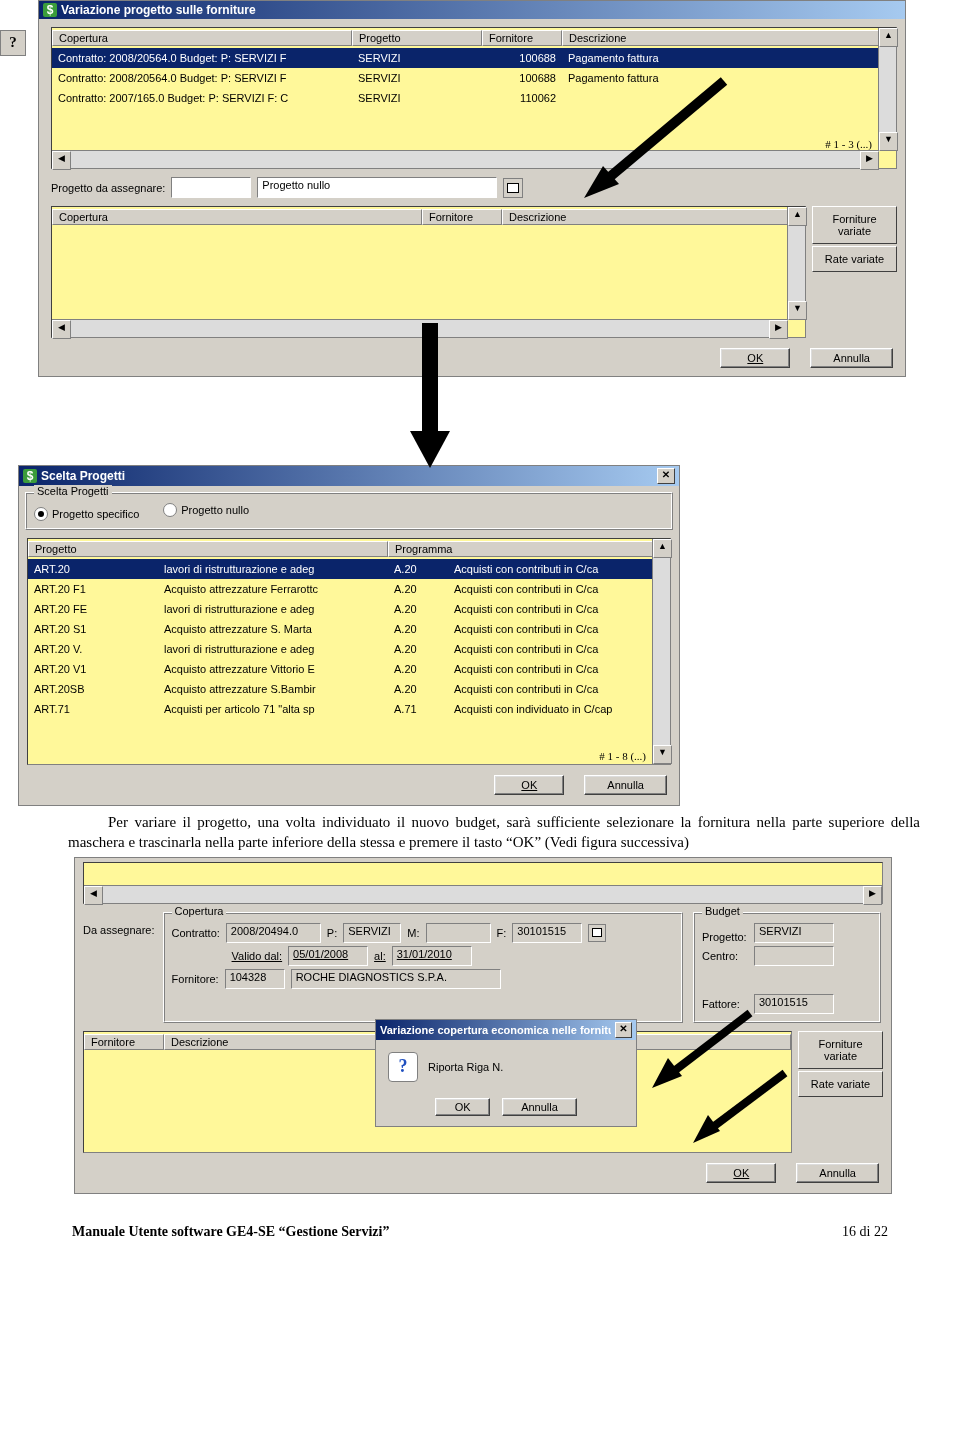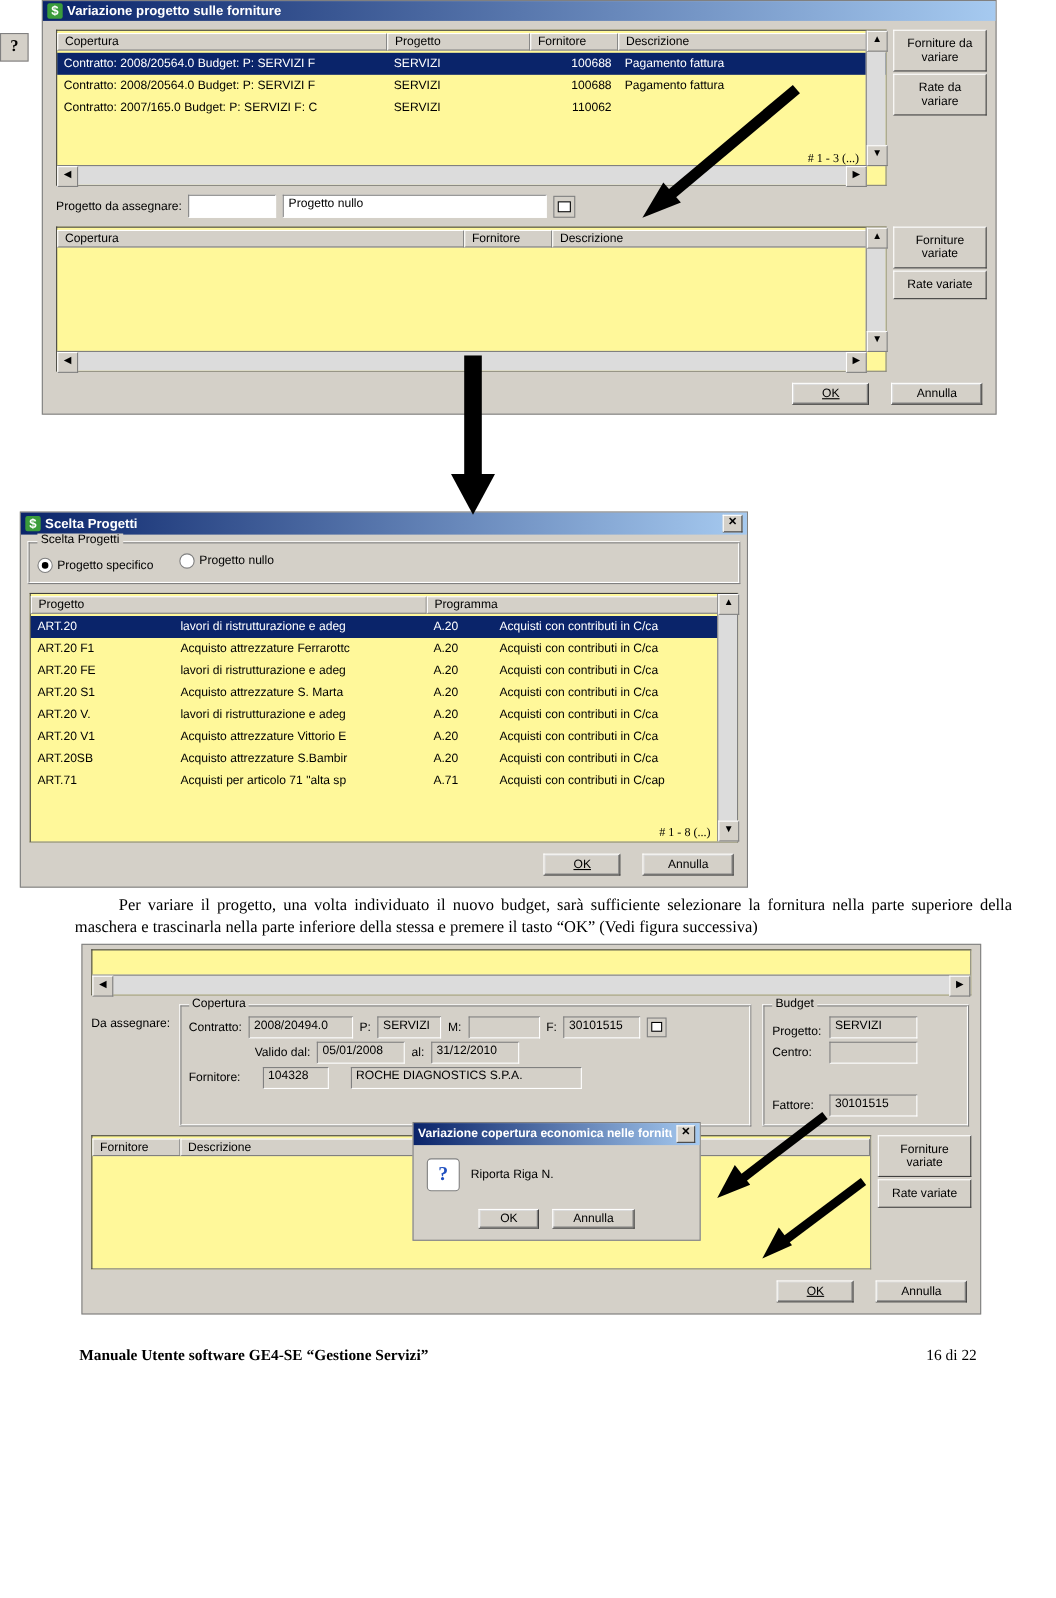--- a/index.html
+++ b/index.html
@@ -188,24 +188,20 @@
           <div class="sb-btn">▲</div>
           <div style="flex:1"></div>
           <div class="sb-btn">▼</div>
         </div>
       <div class="scrollbar-h">
           <div class="sb-btn">◀</div>
           <div style="flex:1"></div>
           <div class="sb-btn">▶</div>
         </div>
     </div>
-    <div style="width:85px;">
-      <div class="side-btn">Forniture da variare</div>
-      <div class="side-btn">Rate da variare</div>
-    </div>
   </div>
   <div style="display:flex; align-items:center; gap:6px; padding: 6px 12px;" class="sans">
     <span>Progetto da assegnare:</span>
     <div class="inset" style="width:70px"></div>
     <div class="inset" style="width:230px">Progetto nullo</div>
     <div style="width:18px;height:18px;border:1px solid #808080;background:#d4d0c8;display:flex;align-items:center;justify-content:center;">
       <div style="width:10px;height:8px;border:1px solid #000;background:#fff;"></div>
     </div>
   </div>
   <div style="display:flex; padding: 2px 8px 6px 12px; gap:6px;">
@@ -311,21 +307,21 @@
           <div class="row">
             <div class="cell" style="width:130px">ART.20SB</div>
             <div class="cell" style="width:230px">Acquisto attrezzature S.Bambir</div>
             <div class="cell" style="width:60px">A.20</div>
             <div class="cell" style="flex:1">Acquisti con contributi in C/ca</div>
           </div>
           <div class="row">
             <div class="cell" style="width:130px">ART.71</div>
             <div class="cell" style="width:230px">Acquisti per articolo 71 "alta sp</div>
             <div class="cell" style="width:60px">A.71</div>
-            <div class="cell" style="flex:1">Acquisti con contributi in C/cap</div>
+            <div class="cell" style="flex:1">Acquisti con individuato in C/cap</div>
           </div>
         </div>
       <div style="position:absolute;bottom:2px;right:24px;font-family:Tahoma;font-size:11px;"># 1 - 8  (...)</div>
       <div class="scrollbar-v" style="bottom:0">
           <div class="sb-btn">▲</div>
           <div style="flex:1"></div>
           <div class="sb-btn">▼</div>
         </div>
     </div>
   </div>
@@ -362,27 +358,27 @@
         <span class="lbl">P:</span>
         <span class="tiny-readonly" style="width:48px">SERVIZI</span>
         <span class="lbl">M:</span>
         <span class="tiny-readonly" style="width:55px"></span>
         <span class="lbl">F:</span>
         <span class="tiny-readonly" style="width:60px">30101515</span>
         <span style="width:16px;height:16px;border:1px solid #808080;background:#d4d0c8;display:inline-flex;align-items:center;justify-content:center;">
             <span style="width:8px;height:7px;border:1px solid #000;background:#fff;"></span>
           </span>
       </div>
-      <div style="display:flex;gap:6px;align-items:center;margin-bottom:3px;">
+      <div style="display:flex;gap:6px;align-items:center;margin-bottom:3px;text-decoration:underline;">
         <span class="lbl" style="margin-left:60px">Valido dal:</span>
         <span class="tiny-readonly" style="width:70px">05/01/2008</span>
         <span class="lbl">al:</span>
-        <span class="tiny-readonly" style="width:70px">31/12/2010</span>
-      </div>
-      <div style="display:flex;gap:20px;align-items:center;">
+        <span class="tiny-readonly" style="width:70px">31/01/2010</span>
+      </div>
+      <div style="display:flex;gap:6px;align-items:center;">
         <span class="lbl">Fornitore:</span>
         <span class="tiny-readonly" style="width:50px">104328</span>
         <span class="tiny-readonly" style="width:200px">ROCHE DIAGNOSTICS S.P.A.</span>
       </div>
     </div>
     <div class="groupbox" style="width:170px;margin:2px;">
       <div class="groupbox-inner"></div>
       <div class="group-title">Budget</div>
       <div style="display:flex;gap:4px;align-items:flex-end;margin-bottom:3px;">
           <span class="lbl" style="width:48px">Progetto:</span>

